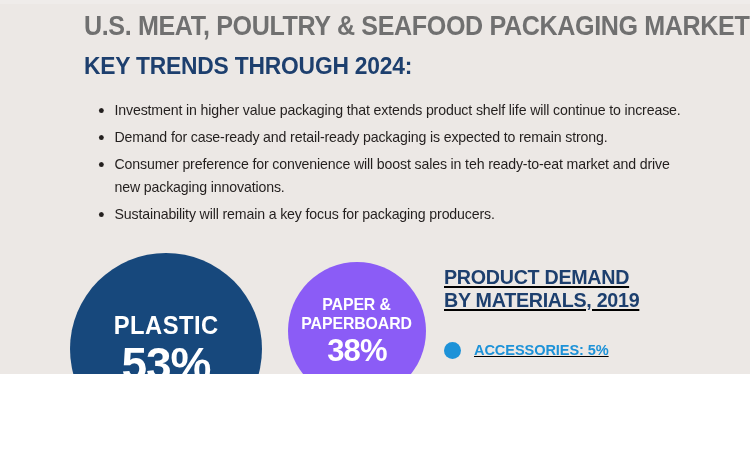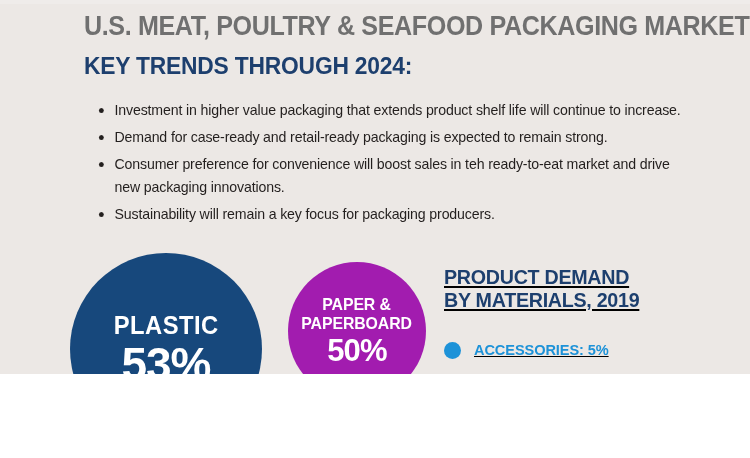--- a/index.html
+++ b/index.html
@@ -223,24 +223,24 @@
       <span class="dot"></span>
       <span>Sustainability will remain a key focus for packaging producers.</span>
     </li>
   </ul>
 
   <div class="circle circle-plastic" style="background: rgb(23, 72, 124);">
     <div class="c-label">PLASTIC</div>
     <div class="c-value">53%</div>
   </div>
 
-  <div class="circle circle-paper" style="background: #a21caf;">
+  <div class="circle circle-paper" style="background: #8b5cf6;">
     <div class="c-label" style="white-space: pre-line;">PAPER &amp;
 PAPERBOARD</div>
-    <div class="c-value">50%</div>
+    <div class="c-value">38%</div>
   </div>
 
   <div class="legend-block">
     <div class="legend-title" style="color: rgb(29, 63, 110);">PRODUCT DEMAND
 BY MATERIALS, 2019</div>
     <ul class="legend-list">
       <li class="legend-item">
         <span class="legend-swatch" style="background: rgb(29, 146, 216);"></span>
         <span class="legend-text" style="color: rgb(29, 146, 216);">ACCESSORIES: 5%</span>
       </li>

